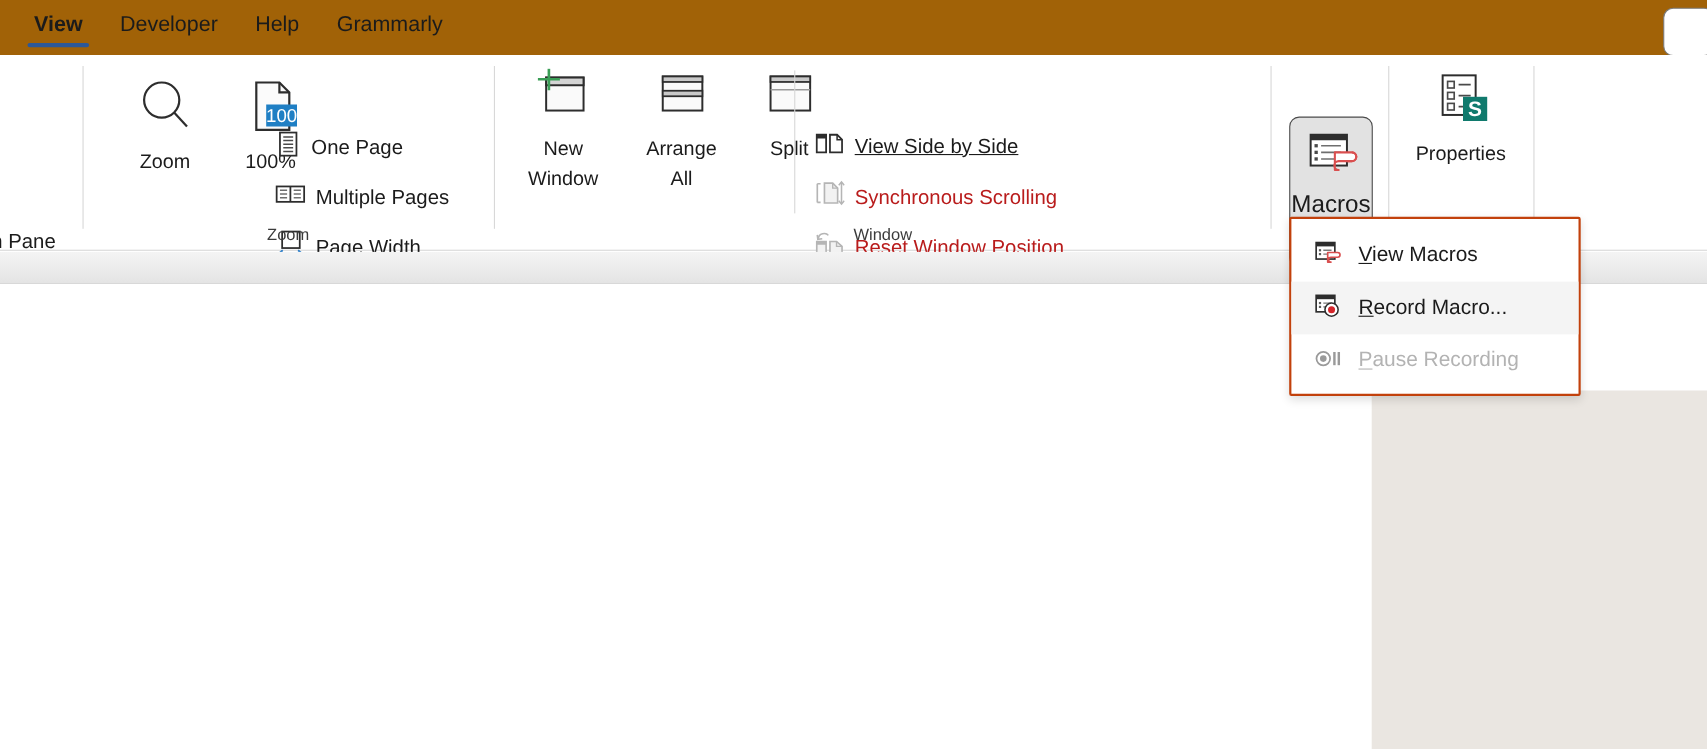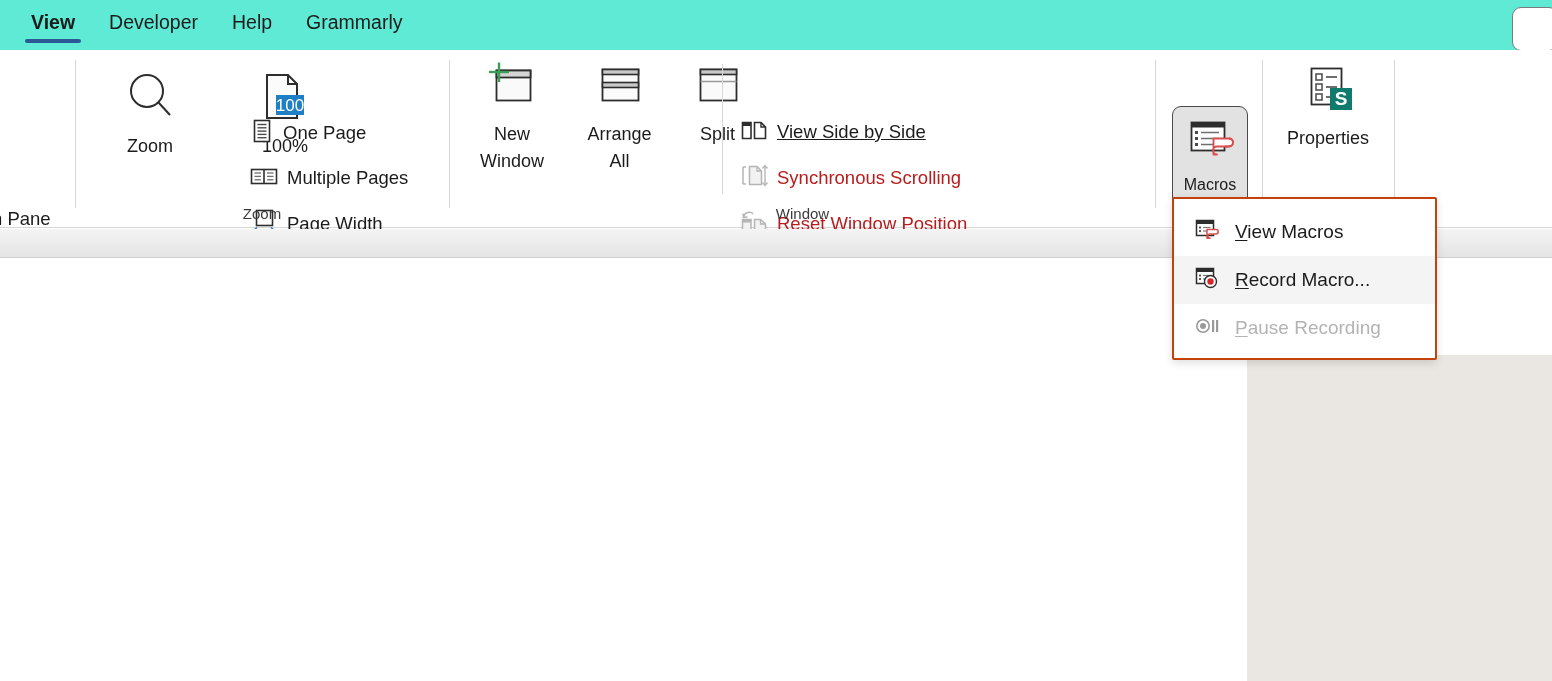--- a/index.html
+++ b/index.html
@@ -16,21 +16,21 @@
     position: relative;
     -webkit-font-smoothing: antialiased;
   }
 
   
   .tabbar {
     position: absolute;
     left: 0; top: 0;
     width: 1552px;
     height: 63px;
-    background: #5eead4;
+    background: #a16207;
     border-bottom: 1px solid #d2d5d8;
     box-sizing: border-box;
   }
   .tabs {
     display: flex;
     align-items: center;
     height: 50px;
     padding-left: 14px;
   }
   .tab {
@@ -137,21 +137,21 @@
     border: 1px solid #4a4a4a;
     border-radius: 9px;
     box-sizing: border-box;
     display: flex;
     flex-direction: column;
     align-items: center;
     cursor: default;
     z-index: 4;
   }
   .macros-btn .lbl {
-    font-size: 16px;
+    font-size: 22px;
     line-height: 22px;
     margin-top: 4px;
   }
 
   
   .ruler {
     position: absolute;
     left: 0; top: 229px;
     width: 1552px;
     height: 29px;
@@ -242,21 +242,21 @@
     <div class="bigbtn" style="left:24px; top:18px; width:100px;">
       <span class="ico">
         <svg width="56" height="56" viewBox="0 0 56 56">
           <circle cx="25" cy="23" r="16" fill="none" stroke="#2d2d2d" stroke-width="2"></circle>
           <line x1="36.5" y1="34.5" x2="48" y2="47" stroke="#2d2d2d" stroke-width="2"></line>
         </svg>
       </span>
       <span class="lbl">Zoom</span>
     </div>
 
-    <div class="bigbtn" style="left:132px; top:18px; width:100px;align-items:flex-end;">
+    <div class="bigbtn" style="left:120px; top:18px; width:100px;">
       <span class="ico">
         <svg width="56" height="56" viewBox="0 0 56 56">
           <path d="M15 7 H36 L45 16 V50 H15 Z" fill="#fbfbfb" stroke="#2d2d2d" stroke-width="2"></path>
           <path d="M36 7 V16 H45" fill="none" stroke="#2d2d2d" stroke-width="2"></path>
           <rect x="24" y="27" width="28" height="20" fill="#1f7fc4"></rect>
           <text x="38" y="43" font-family="Liberation Sans, sans-serif" font-size="17" font-weight="500" fill="#ffffff" text-anchor="middle">100</text>
         </svg>
       </span>
       <span class="lbl">100%</span>
     </div>

